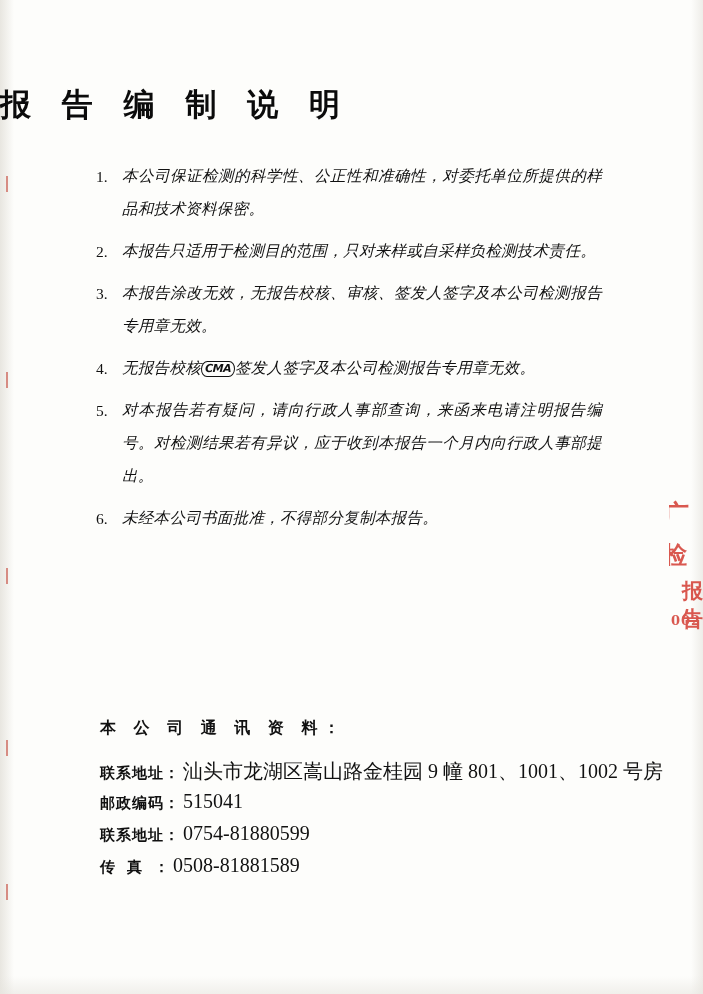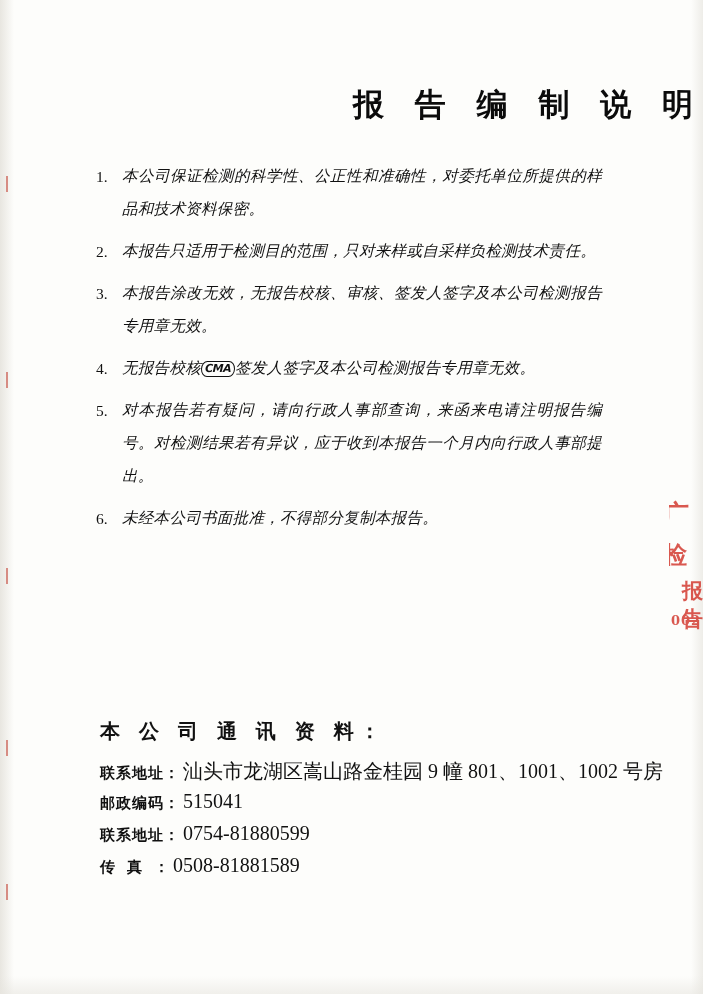--- a/index.html
+++ b/index.html
@@ -50,21 +50,21 @@
     height: 16px;
     background: #c0392b;
     opacity: 0.55;
   }
 
   .title {
     position: absolute;
     top: 84px;
     left: 0;
     right: 0;
-    text-align: right;
+    text-align: left;
     font-size: 31px;
     font-weight: bold;
     letter-spacing: 10px;
     font-family: "DejaVu Serif", serif;
     color: #0b0b0b;
   }
 
   .list {
     position: absolute;
     top: 160px;
@@ -104,21 +104,21 @@
     letter-spacing: -0.5px;
     line-height: 14px;
     vertical-align: 1px;
     transform: skewX(-2deg);
   }
 
   .contact-title {
     position: absolute;
     top: 718px;
     left: 100px;
-    font-size: 20px;
+    font-size: 16px;
     font-weight: bold;
     letter-spacing: 6px;
     font-family: "DejaVu Serif", serif;
   }
   .contact-rows {
     position: absolute;
     top: 758px;
     left: 100px;
     width: 520px;
   }

